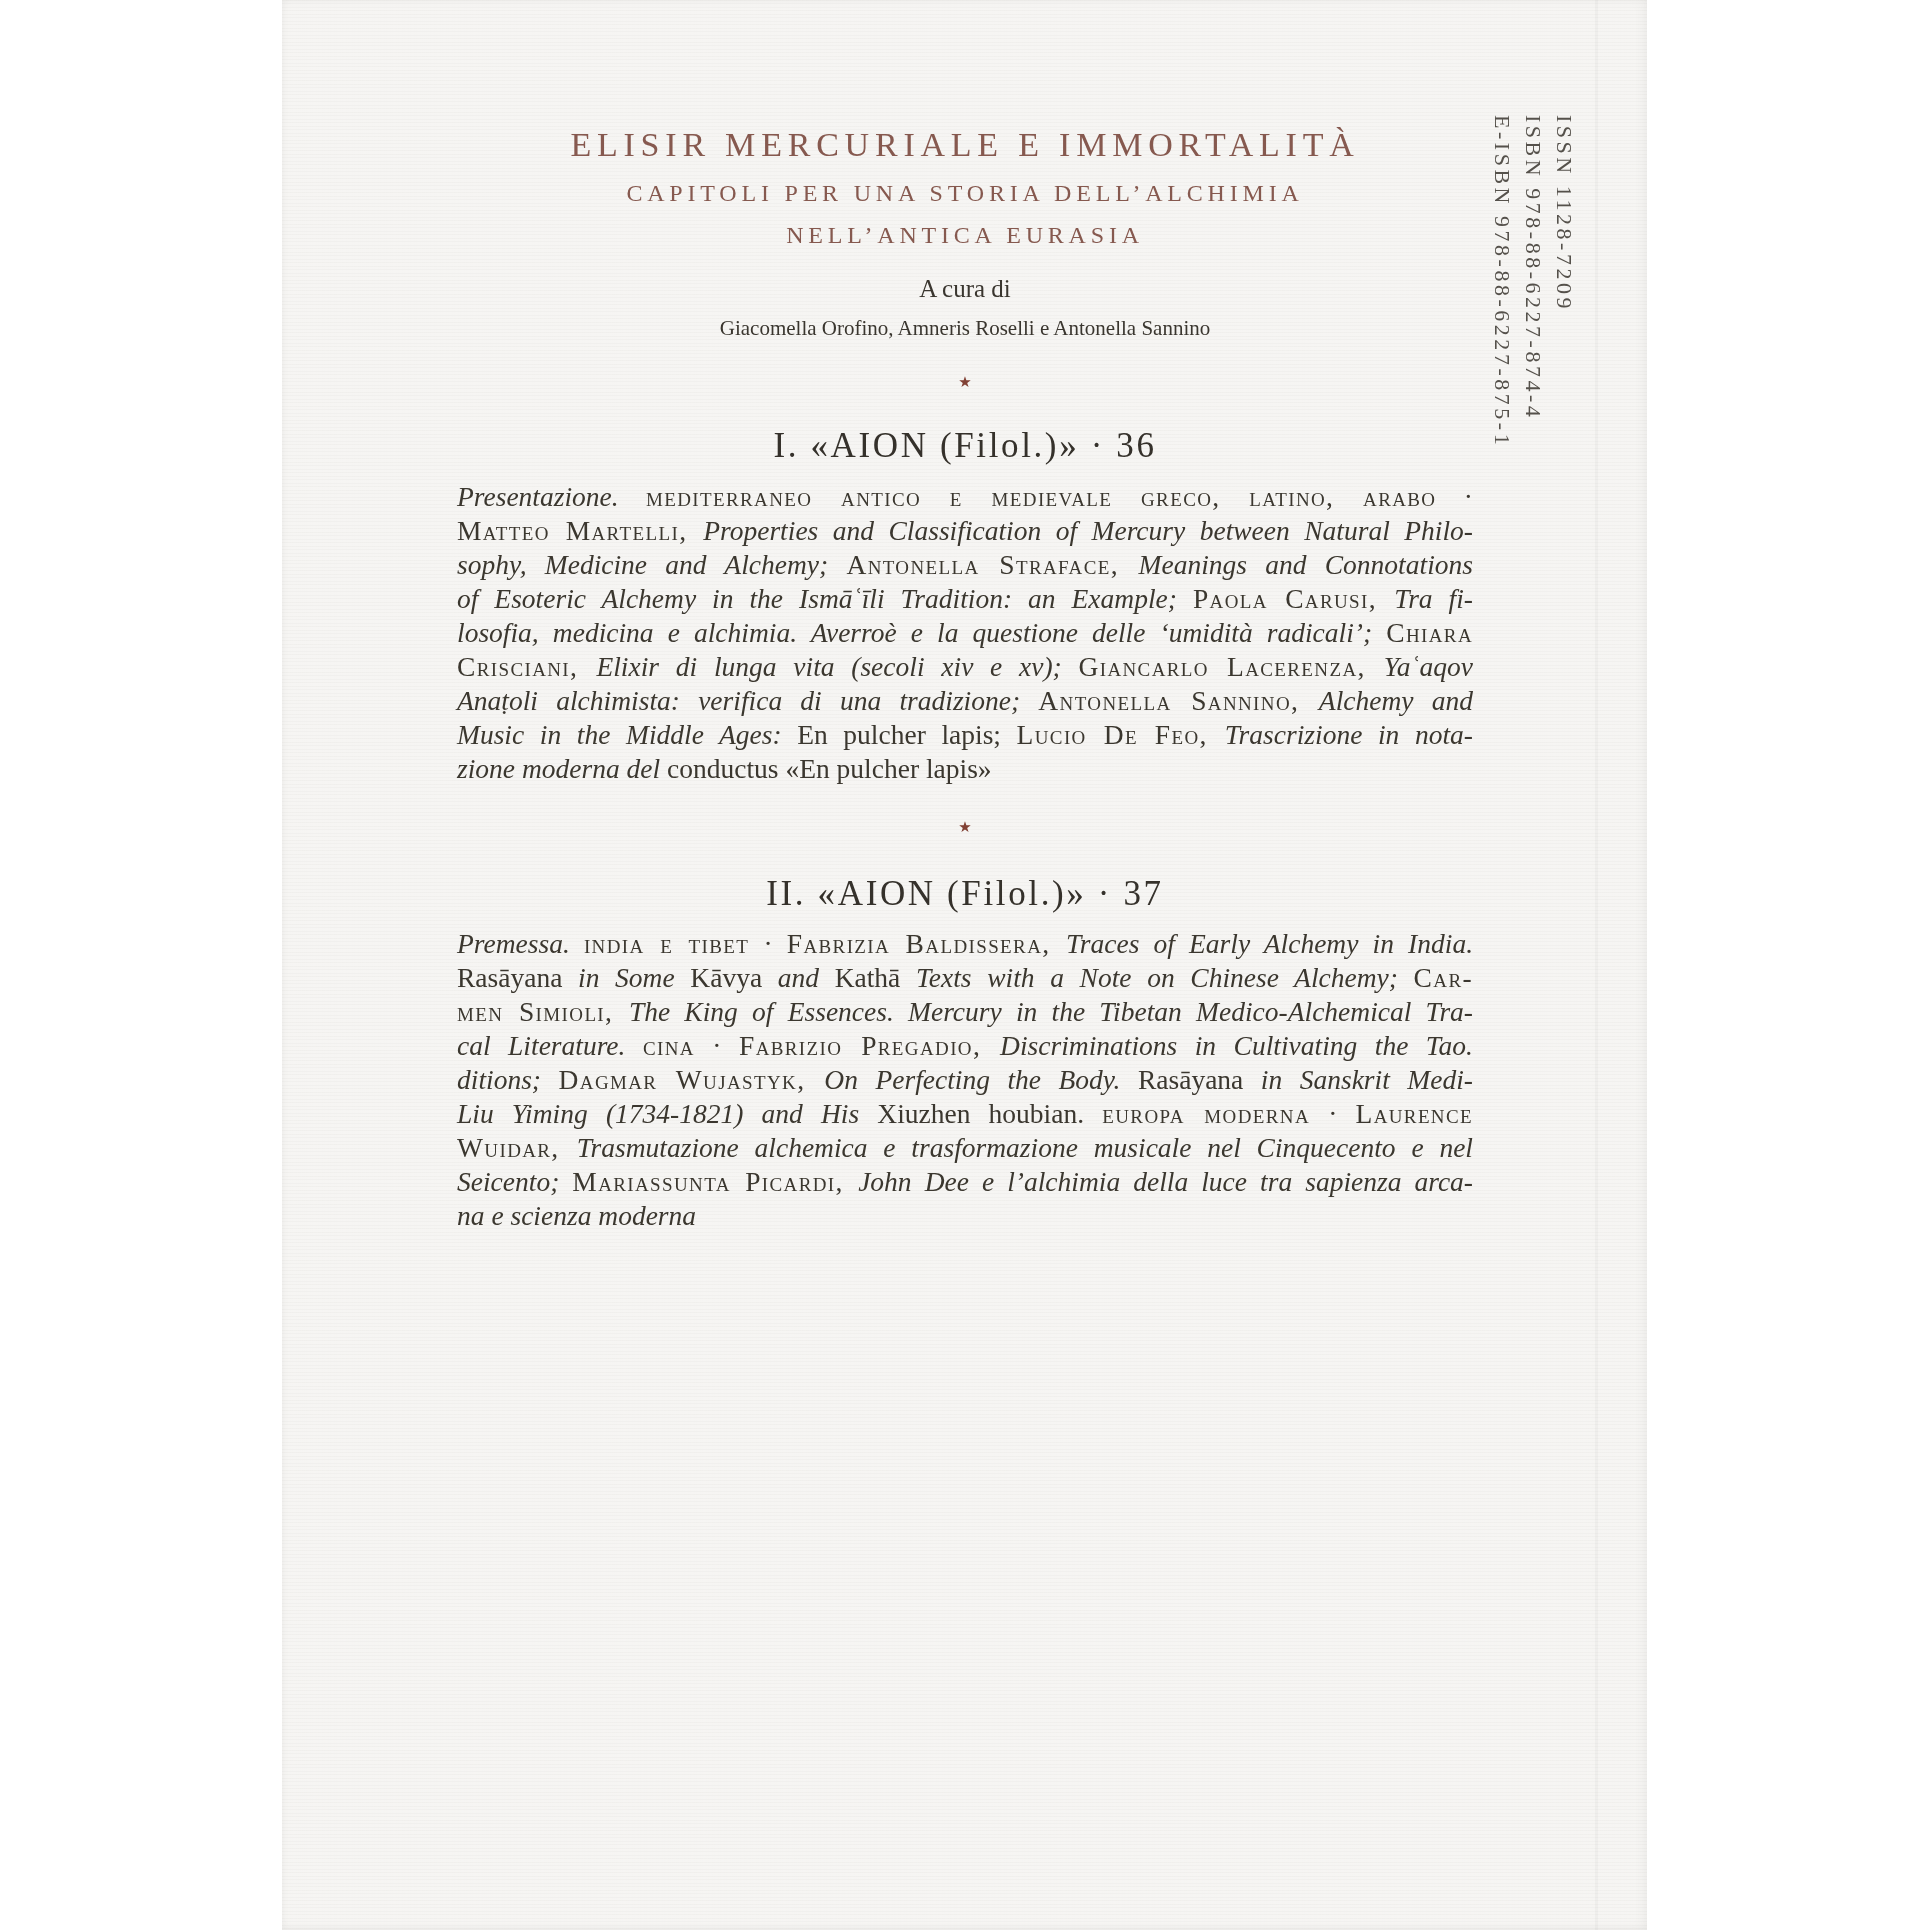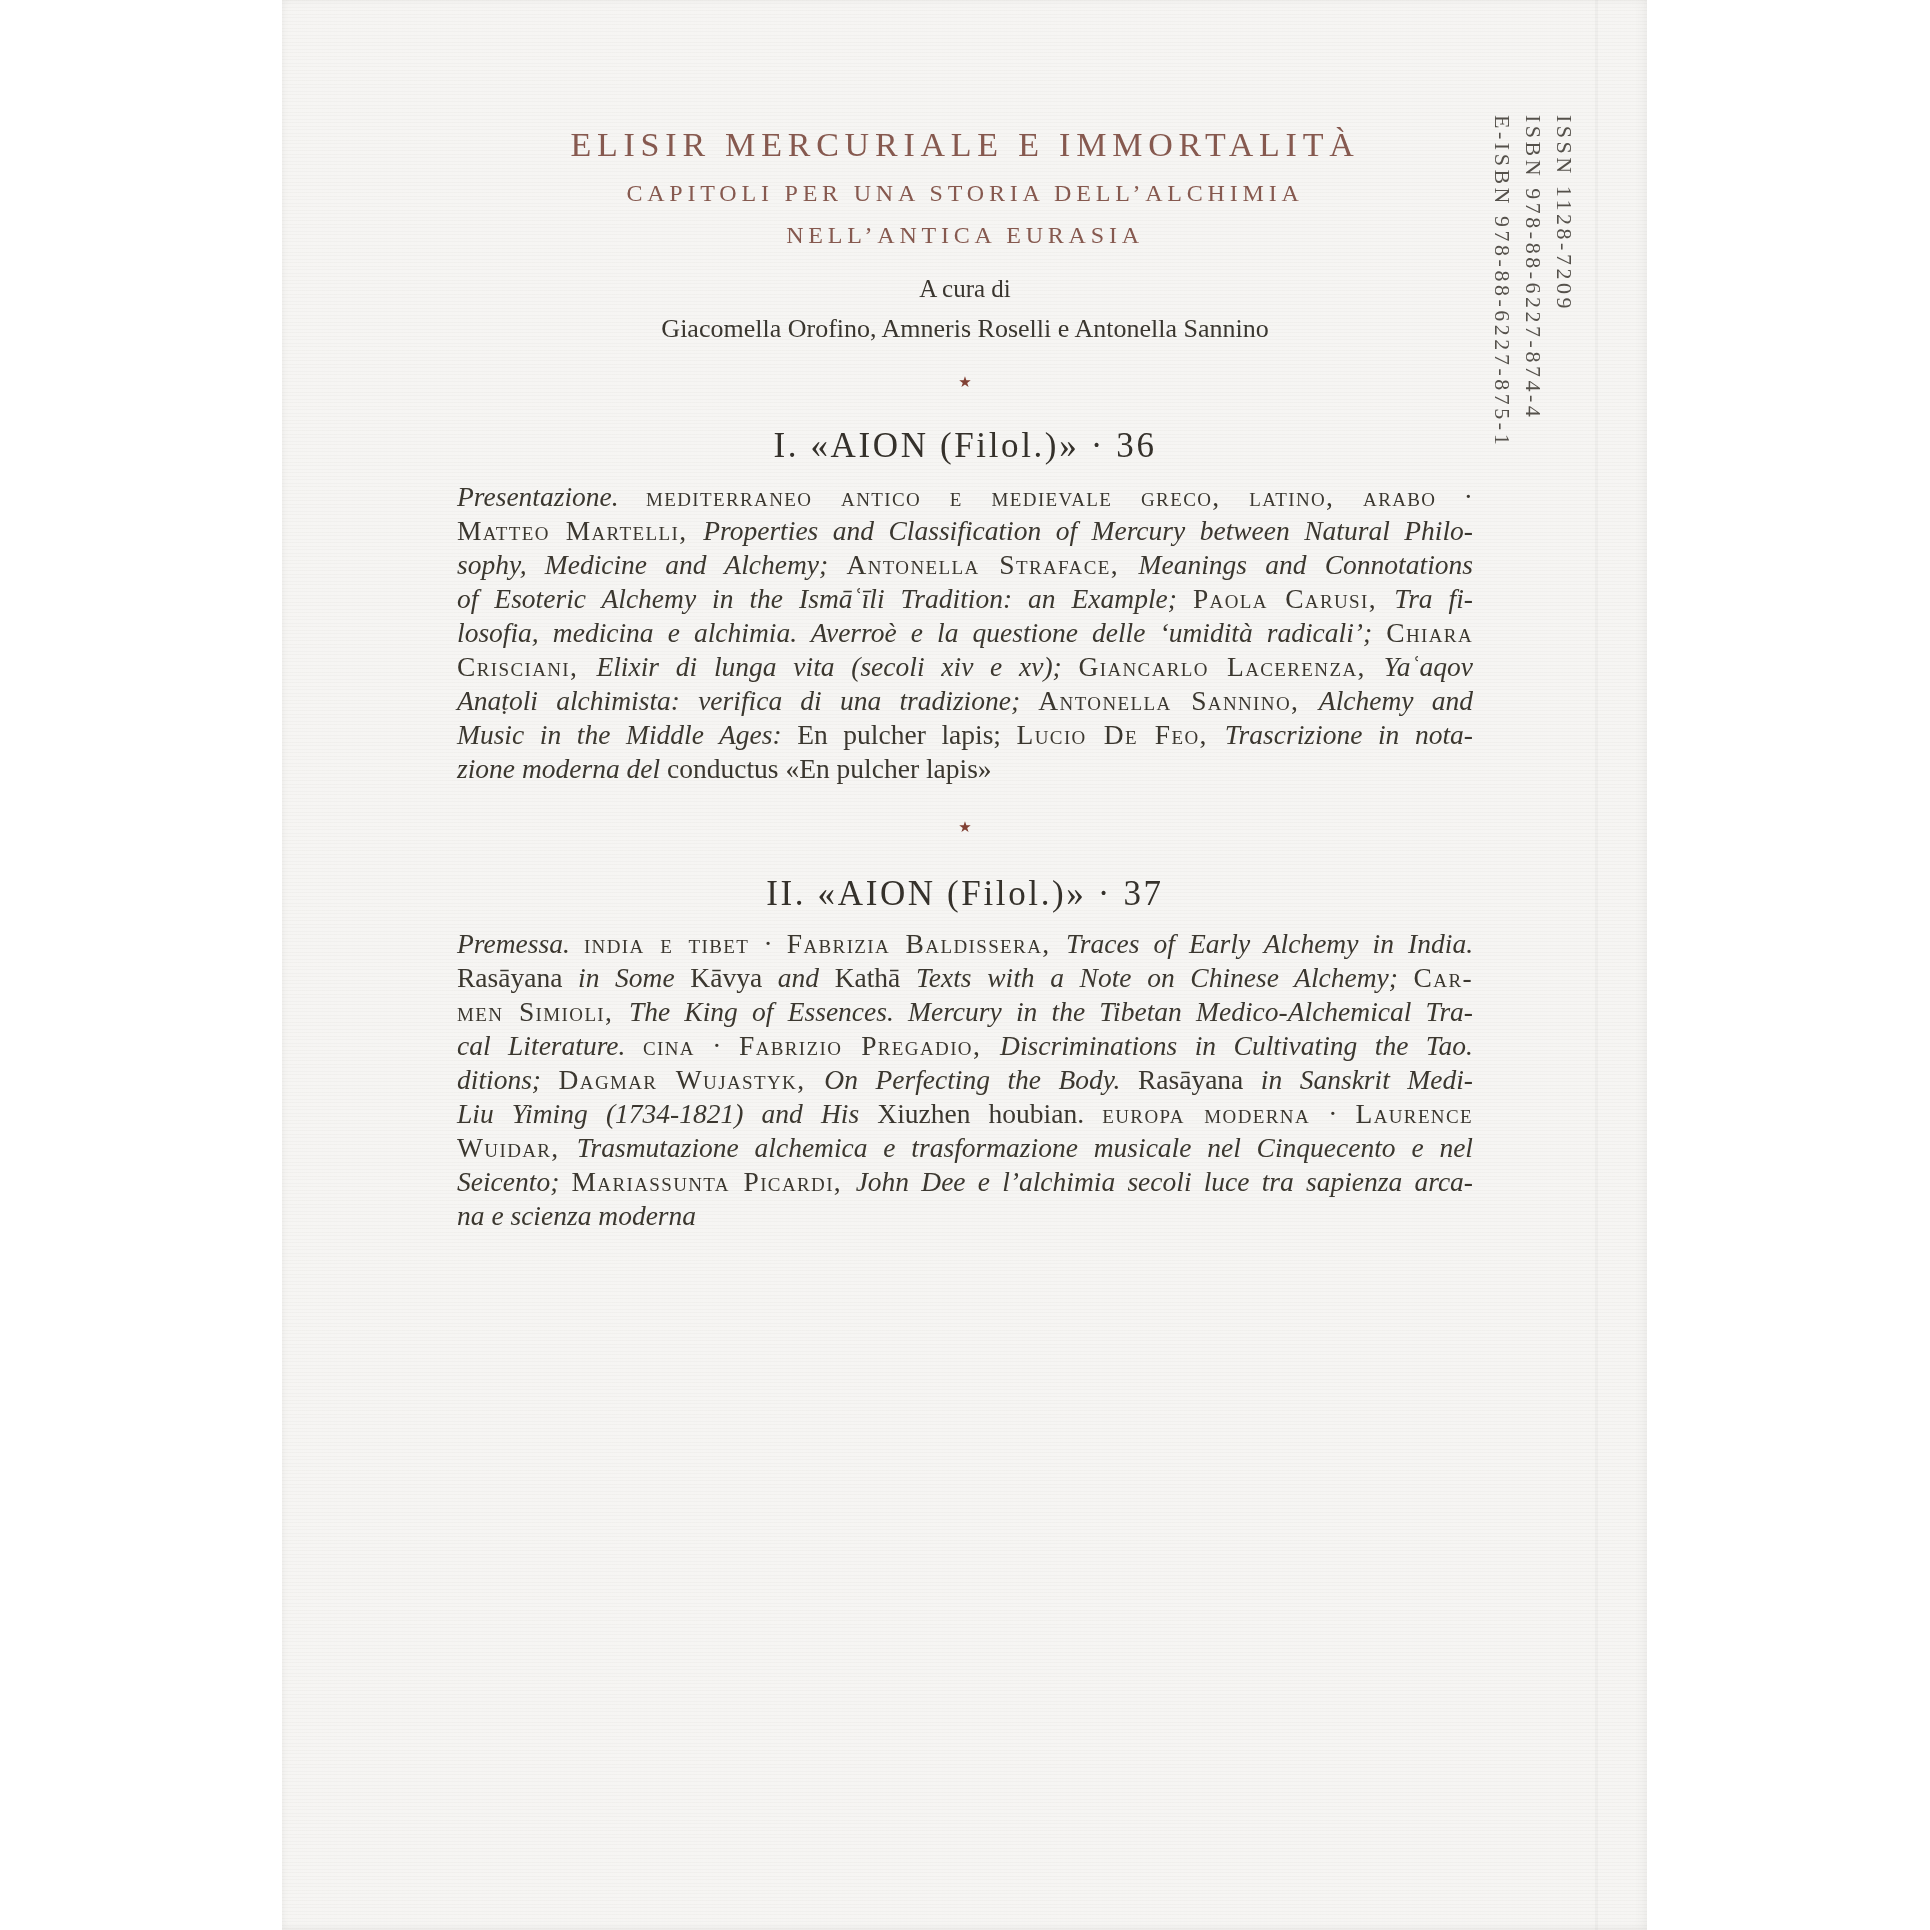--- a/index.html
+++ b/index.html
@@ -59,21 +59,21 @@
     color: #86594f;
   }
   .acura {
     top: 271px;
     font-size: 25px;
     line-height: 35px;
     color: #3a362f;
   }
   .editors {
     top: 310px;
-    font-size: 26px;
+    font-size: 21px;
     line-height: 37px;
     color: #3a362f;
   }
   .star {
     font-size: 15px;
     line-height: 21px;
     color: #814134;
   }
   .star1 { top: 372px; }
   .star2 { top: 817px; }
@@ -155,21 +155,21 @@
 
     <div class="col sec-heading heading2">II. «AION (Filol.)» · 37</div>
     <div class="para para2">
         <div class="line"><span class="run-i">Premessa. </span><span class="run-sc">india e tibet</span><span class="run-r"> · </span><span class="run-sc">Fabrizia Baldissera, </span><span class="run-i">Traces of Early Alchemy in India.</span></div>
         <div class="line"><span class="run-r">Rasāyana </span><span class="run-i">in Some </span><span class="run-r">Kāvya </span><span class="run-i">and </span><span class="run-r">Kathā </span><span class="run-i">Texts with a Note on Chinese Alchemy; </span><span class="run-sc">Car-</span></div>
         <div class="line"><span class="run-sc">men Simioli, </span><span class="run-i">The King of Essences. Mercury in the Tibetan Medico-Alchemical Tra-</span></div>
         <div class="line"><span class="run-i">cal Literature. </span><span class="run-sc">cina</span><span class="run-r"> · </span><span class="run-sc">Fabrizio Pregadio, </span><span class="run-i">Discriminations in Cultivating the Tao.</span></div>
         <div class="line"><span class="run-i">ditions; </span><span class="run-sc">Dagmar Wujastyk, </span><span class="run-i">On Perfecting the Body. </span><span class="run-r">Rasāyana </span><span class="run-i">in Sanskrit Medi-</span></div>
         <div class="line"><span class="run-i">Liu Yiming (1734-1821) and His </span><span class="run-r">Xiuzhen houbian. </span><span class="run-sc">europa moderna</span><span class="run-r"> · </span><span class="run-sc">Laurence</span></div>
         <div class="line"><span class="run-sc">Wuidar, </span><span class="run-i">Trasmutazione alchemica e trasformazione musicale nel Cinquecento e nel</span></div>
-        <div class="line"><span class="run-i">Seicento; </span><span class="run-sc">Mariassunta Picardi, </span><span class="run-i">John Dee e l’alchimia secoli luce tra sapienza arca-</span></div>
+        <div class="line"><span class="run-i">Seicento; </span><span class="run-sc">Mariassunta Picardi, </span><span class="run-i">John Dee e l’alchimia della luce tra sapienza arca-</span></div>
         <div class="line last"><span class="run-i">na e scienza moderna</span></div>
       </div>
 
     <div class="spine">
       <span class="spine-line">ISSN 1128-7209</span>
       <span class="spine-line">ISBN 978-88-6227-874-4</span>
       <span class="spine-line">E-ISBN 978-88-6227-875-1</span>
     </div>
 
     <div class="crease"></div>

